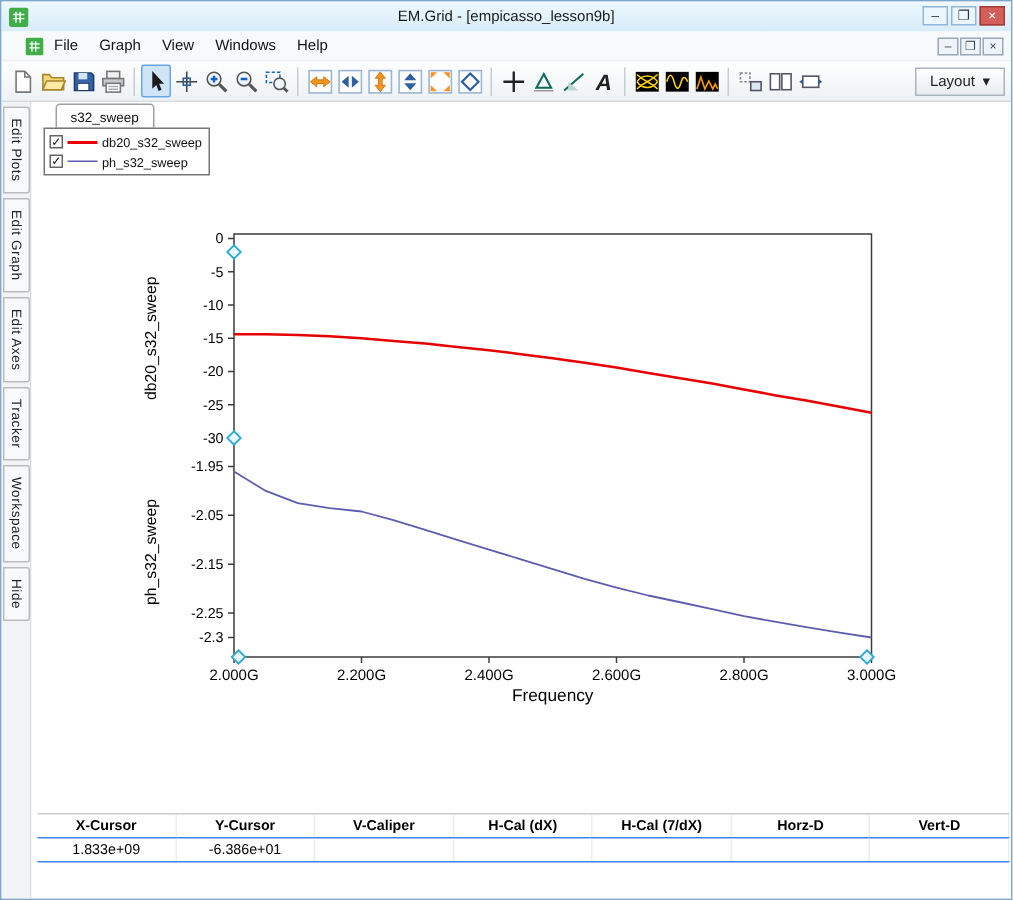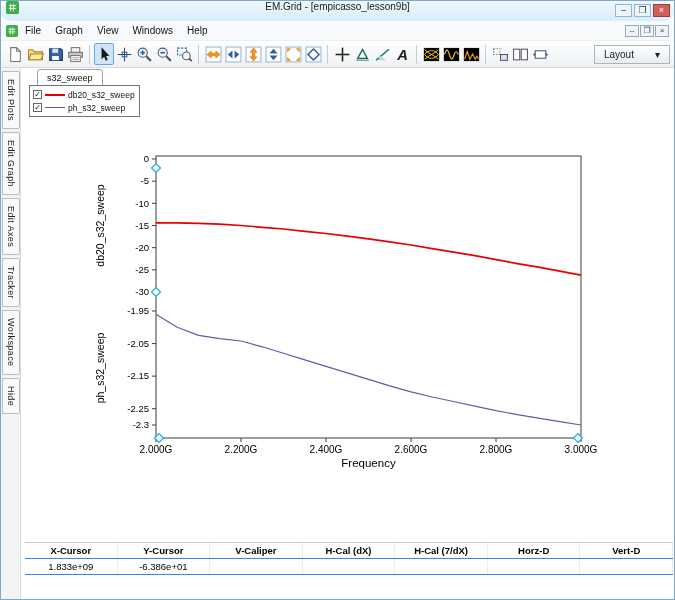--- a/index.html
+++ b/index.html
@@ -1,39 +1,39 @@
 <!DOCTYPE html>
 <html><head>
 <meta charset="utf-8">
 <style>
   html,body{margin:0;padding:0;background:#cfd8e0;}
   *{box-sizing:border-box;font-family:"Liberation Sans","DejaVu Sans",sans-serif;}
   .window{position:relative;width:675px;height:600px;border:1px solid #7ea7cc;background:#fff;overflow:hidden;}
 
   
-  .titlebar{position:absolute;left:0;top:0;right:0;height:20px;background:linear-gradient(#eef8fe,#d8ecf9);display:flex;align-items:flex-start;border-radius:10px;}
+  .titlebar{position:absolute;left:0;top:0;right:0;height:20px;background:linear-gradient(#eef8fe,#d8ecf9);display:flex;align-items:center;}
   .app-icon{margin-left:5px;display:inline-flex;z-index:2;}
   .title-text{position:absolute;left:0;right:0;text-align:center;font-size:10px;color:#1a1a1a;}
   .caption-buttons{position:absolute;right:4px;top:3px;display:flex;gap:2px;z-index:3;}
   .cap-btn{width:17px;height:13px;border:1px solid #8fb6d9;background:#eaf5fc;font-size:9px;line-height:10px;text-align:center;color:#333;cursor:default;}
   .cap-btn.close{background:#d35f5b;color:#fff;border-color:#a23b38;}
 
   
-  .menubar{position:absolute;left:0;top:20px;right:0;height:20px;background:#f7f9fa;display:flex;align-items:center;font-size:10px;border-bottom:1px solid #eceff1;}
+  .menubar{position:absolute;left:0;top:20px;right:0;height:20px;background:#f7f9fa;display:flex;align-items:center;font-size:10px;border-bottom:1px solid #eceff1;padding-left:11px;}
   .menu-item{padding:3px 7px;color:#111;}
   .mdi-buttons{margin-left:auto;margin-right:5px;display:flex;gap:1px;}
   .mdi-btn{width:14px;height:12px;border:1px solid #9aaabb;background:#eef4f9;font-size:8px;line-height:9px;text-align:center;color:#345;}
 
   
   .toolbar{position:absolute;left:0;top:40px;right:0;height:27px;background:linear-gradient(#fefefe,#eef1f4);border-bottom:1px solid #d5dade;display:flex;align-items:center;padding:0 4px;}
   #toolbar-items{display:flex;align-items:center;}
   .tb-btn{width:20px;height:22px;border:1px solid transparent;background:transparent;padding:2px 0 0 1px;margin:0;border-radius:2px;}
   .tb-btn.selected{background:#cfe4f7;border-color:#66a7e8;}
   .tb-sep{width:1px;height:19px;background:#c8cdd2;margin:0 4px;}
-  .layout-btn{margin-left:auto;display:flex;align-items:center;gap:21px;border:1px solid #aab4bd;background:linear-gradient(#ffffff,#e8ecf0);font-size:10px;padding:2px 9px;height:19px;color:#222;}
+  .layout-btn{margin-left:auto;display:flex;align-items:center;gap:5px;border:1px solid #aab4bd;background:linear-gradient(#ffffff,#e8ecf0);font-size:10px;padding:2px 9px;height:19px;color:#222;}
 
   
   .side-tabs{position:absolute;left:0;top:67px;width:20px;bottom:0;background:#f2f3f4;border-right:1px solid #dcdcdc;padding-top:3px;}
   .side-tab{width:18px;margin:0 0 3px 1px;border:1px solid #b9bdc2;background:#f8f9fa;border-radius:0 2px 2px 0;padding:7px 0;display:flex;justify-content:center;}
   .side-tab span{writing-mode:vertical-rl;font-size:9px;color:#222;letter-spacing:0.4px;}
 
   
   .content{position:absolute;left:20px;top:67px;right:0;bottom:0;background:#fff;}
   .doc-tab{position:absolute;left:16px;top:1px;height:17px;border:1px solid #9aa0a6;background:#fff;font-size:9px;padding:3px 9px 0;border-radius:3px 3px 0 0;color:#111;z-index:6;}
 

